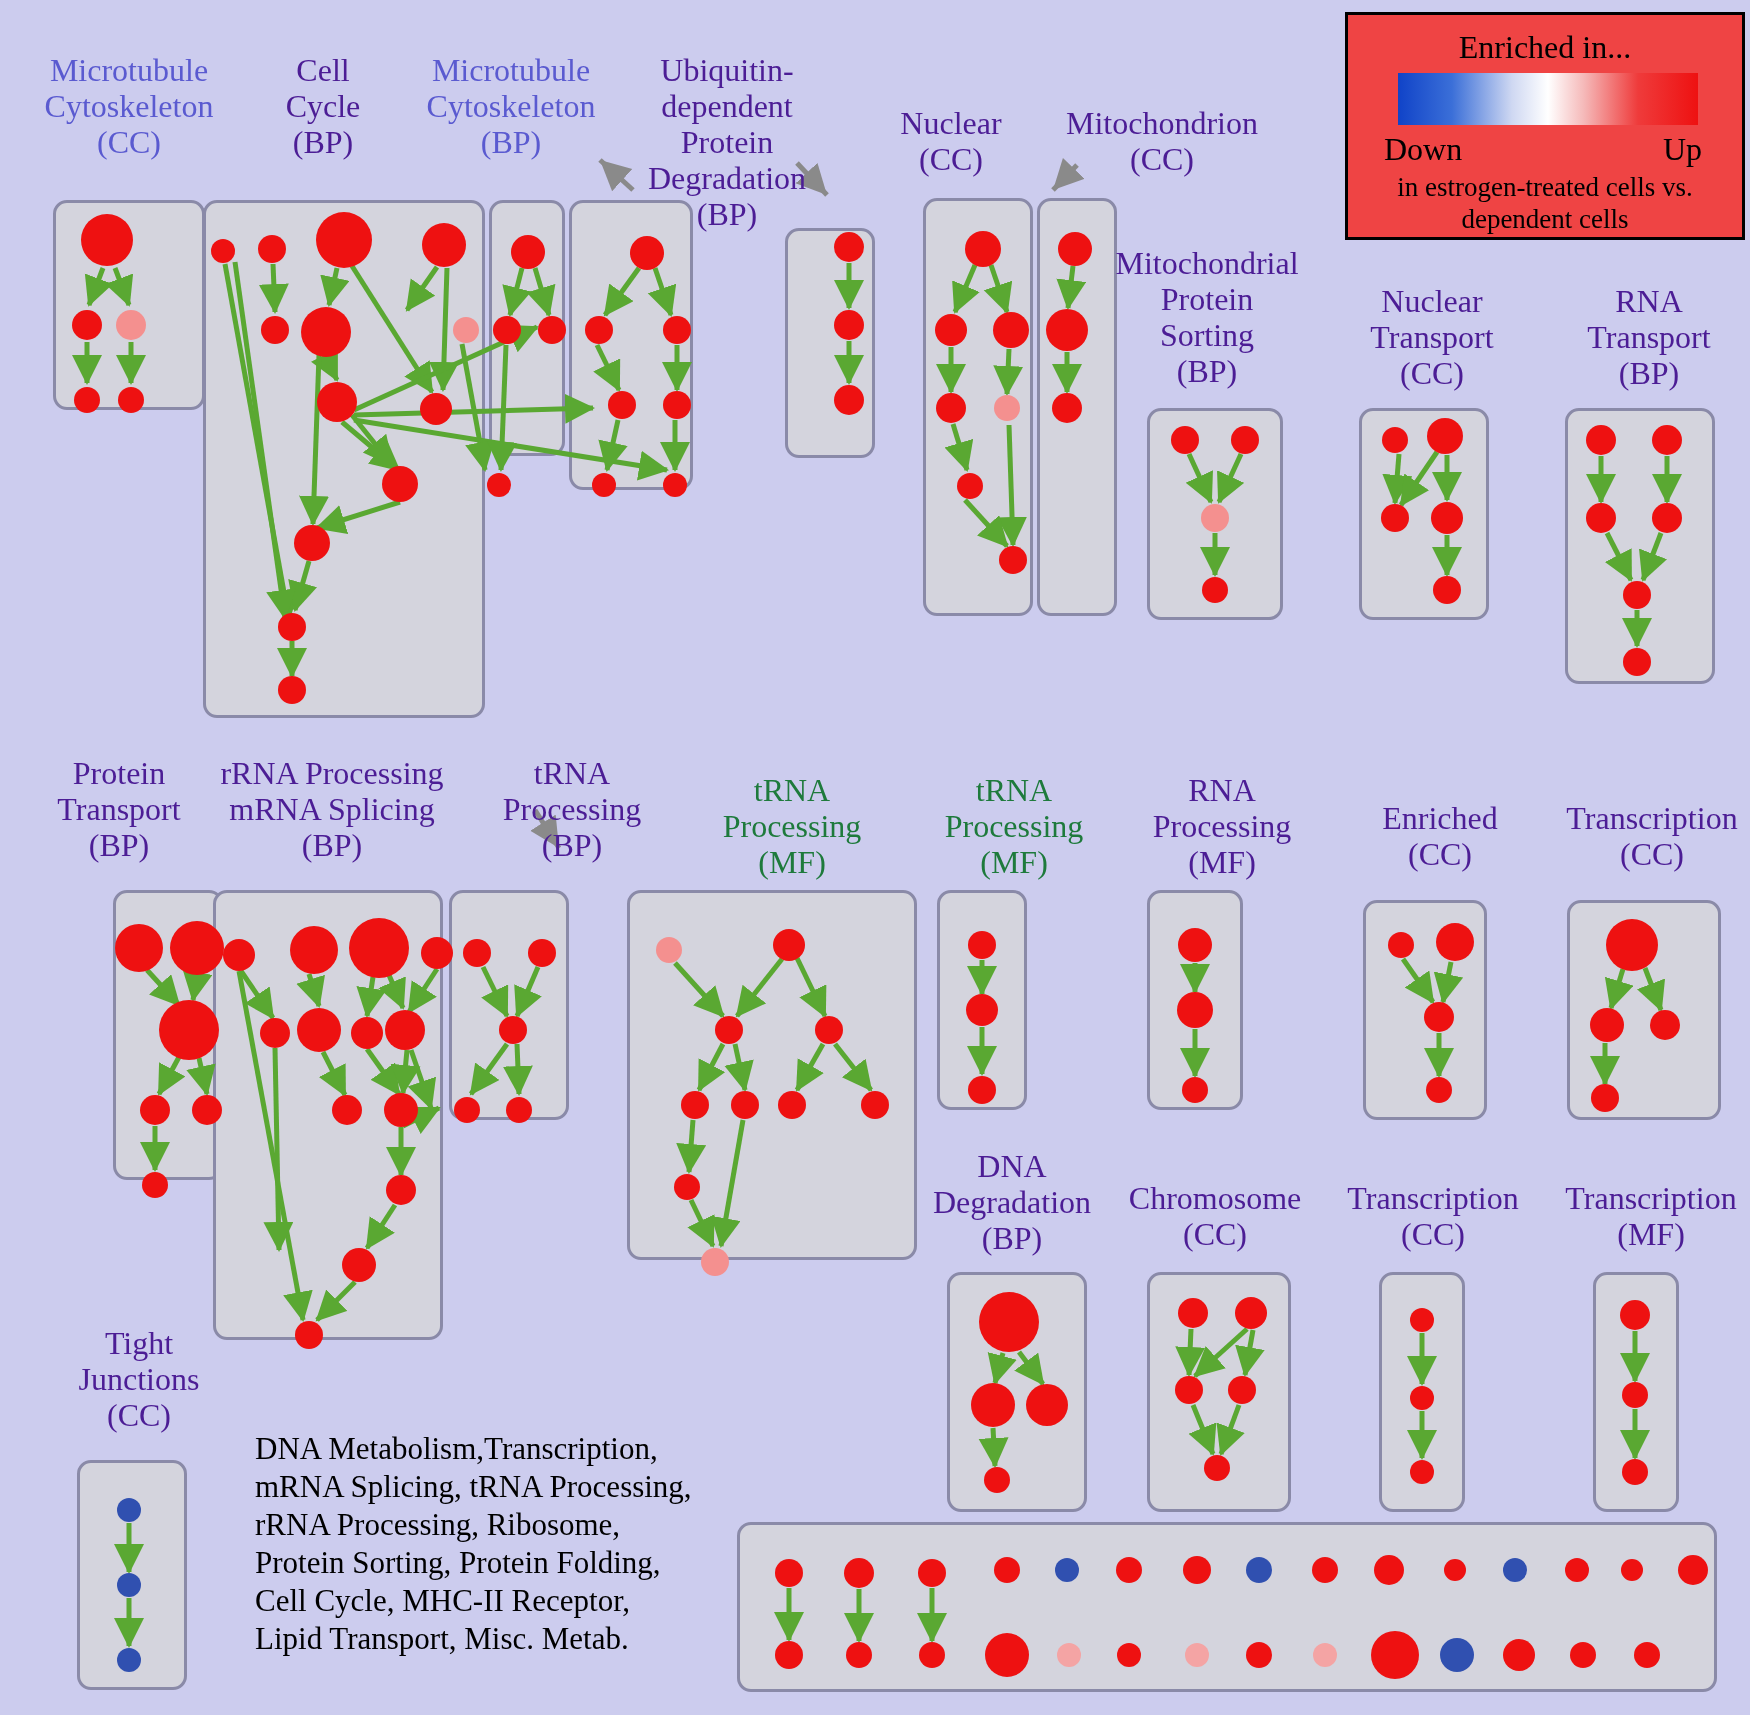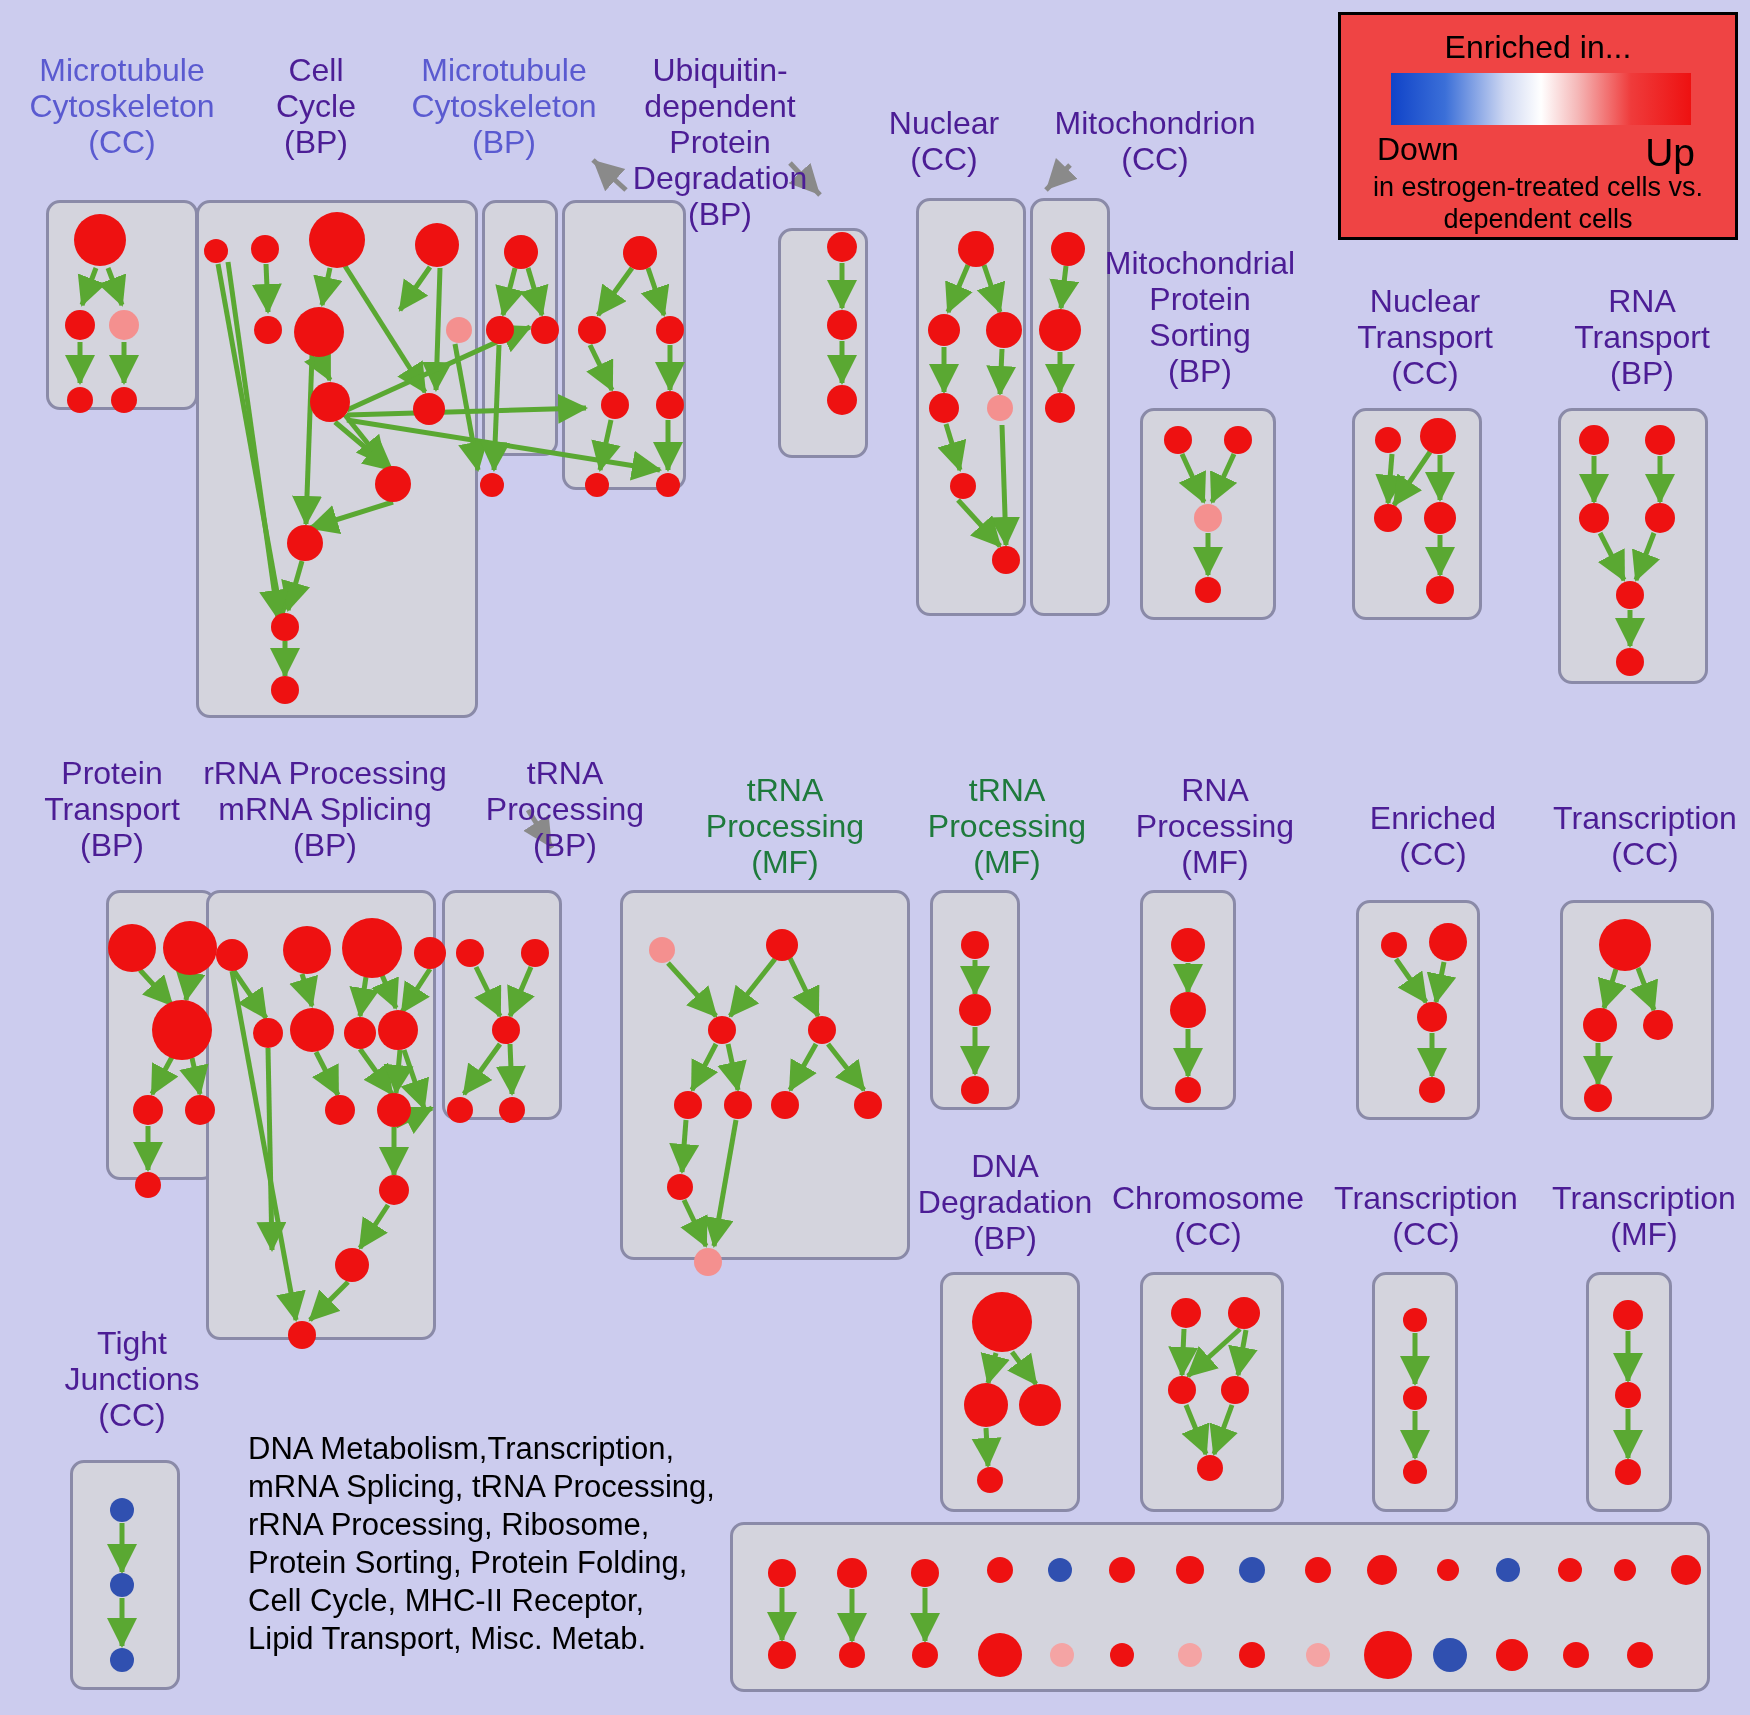--- a/index.html
+++ b/index.html
@@ -3,21 +3,21 @@
 <meta charset="utf-8">
 <style>
   html,body{margin:0;padding:0;}
   body{
     width:1750px;height:1715px;
     background:#ccccee;
     font-family:"Liberation Sans", sans-serif;
     position:relative;
     overflow:hidden;
   }
-  #canvas{position:absolute;left:0;top:0;width:1576px;height:1715px;}
+  #canvas{position:absolute;left:7px;top:0;width:1576px;height:1715px;font-family:Liberation Serif, serif;}
   .panel{
     position:absolute;
     background:#d4d4dd;
     border:3px solid #8a8aa8;
     border-radius:14px;
     box-sizing:border-box;
   }
   .lbl{
     position:absolute;
     color:#4c1d95;
@@ -38,21 +38,21 @@
   }
   .legend-title{
     position:absolute;left:0;top:14px;width:100%;
     text-align:center;font-size:32px;color:#000;
   }
   .legend-bar{
     position:absolute;left:50px;top:58px;width:300px;height:52px;
     background:linear-gradient(to right,#1043c8 0%,#3b6fd8 18%,#cfd8f2 38%,#ffffff 50%,#f5b9b9 62%,#ef3b3b 80%,#ee1111 100%);
   }
   .legend-down{position:absolute;left:36px;top:116px;font-size:32px;text-align:center;}
-  .legend-up{position:absolute;right:40px;top:116px;font-size:39px;}
+  .legend-up{position:absolute;right:40px;top:116px;font-size:32px;}
   .legend-sub{position:absolute;left:0;top:156px;width:100%;text-align:center;font-size:27px;line-height:32px;}
   .blockText{position:absolute;font-size:31px;line-height:38px;color:#000;white-space:pre-line;text-align:left;}
 </style>
 </head>
 <body>
 
 <div id="canvas">
 
   <div id="panels-layer">
       <div class="panel" style="left: 46px; top: 200px; width: 152px; height: 210px;"></div>

